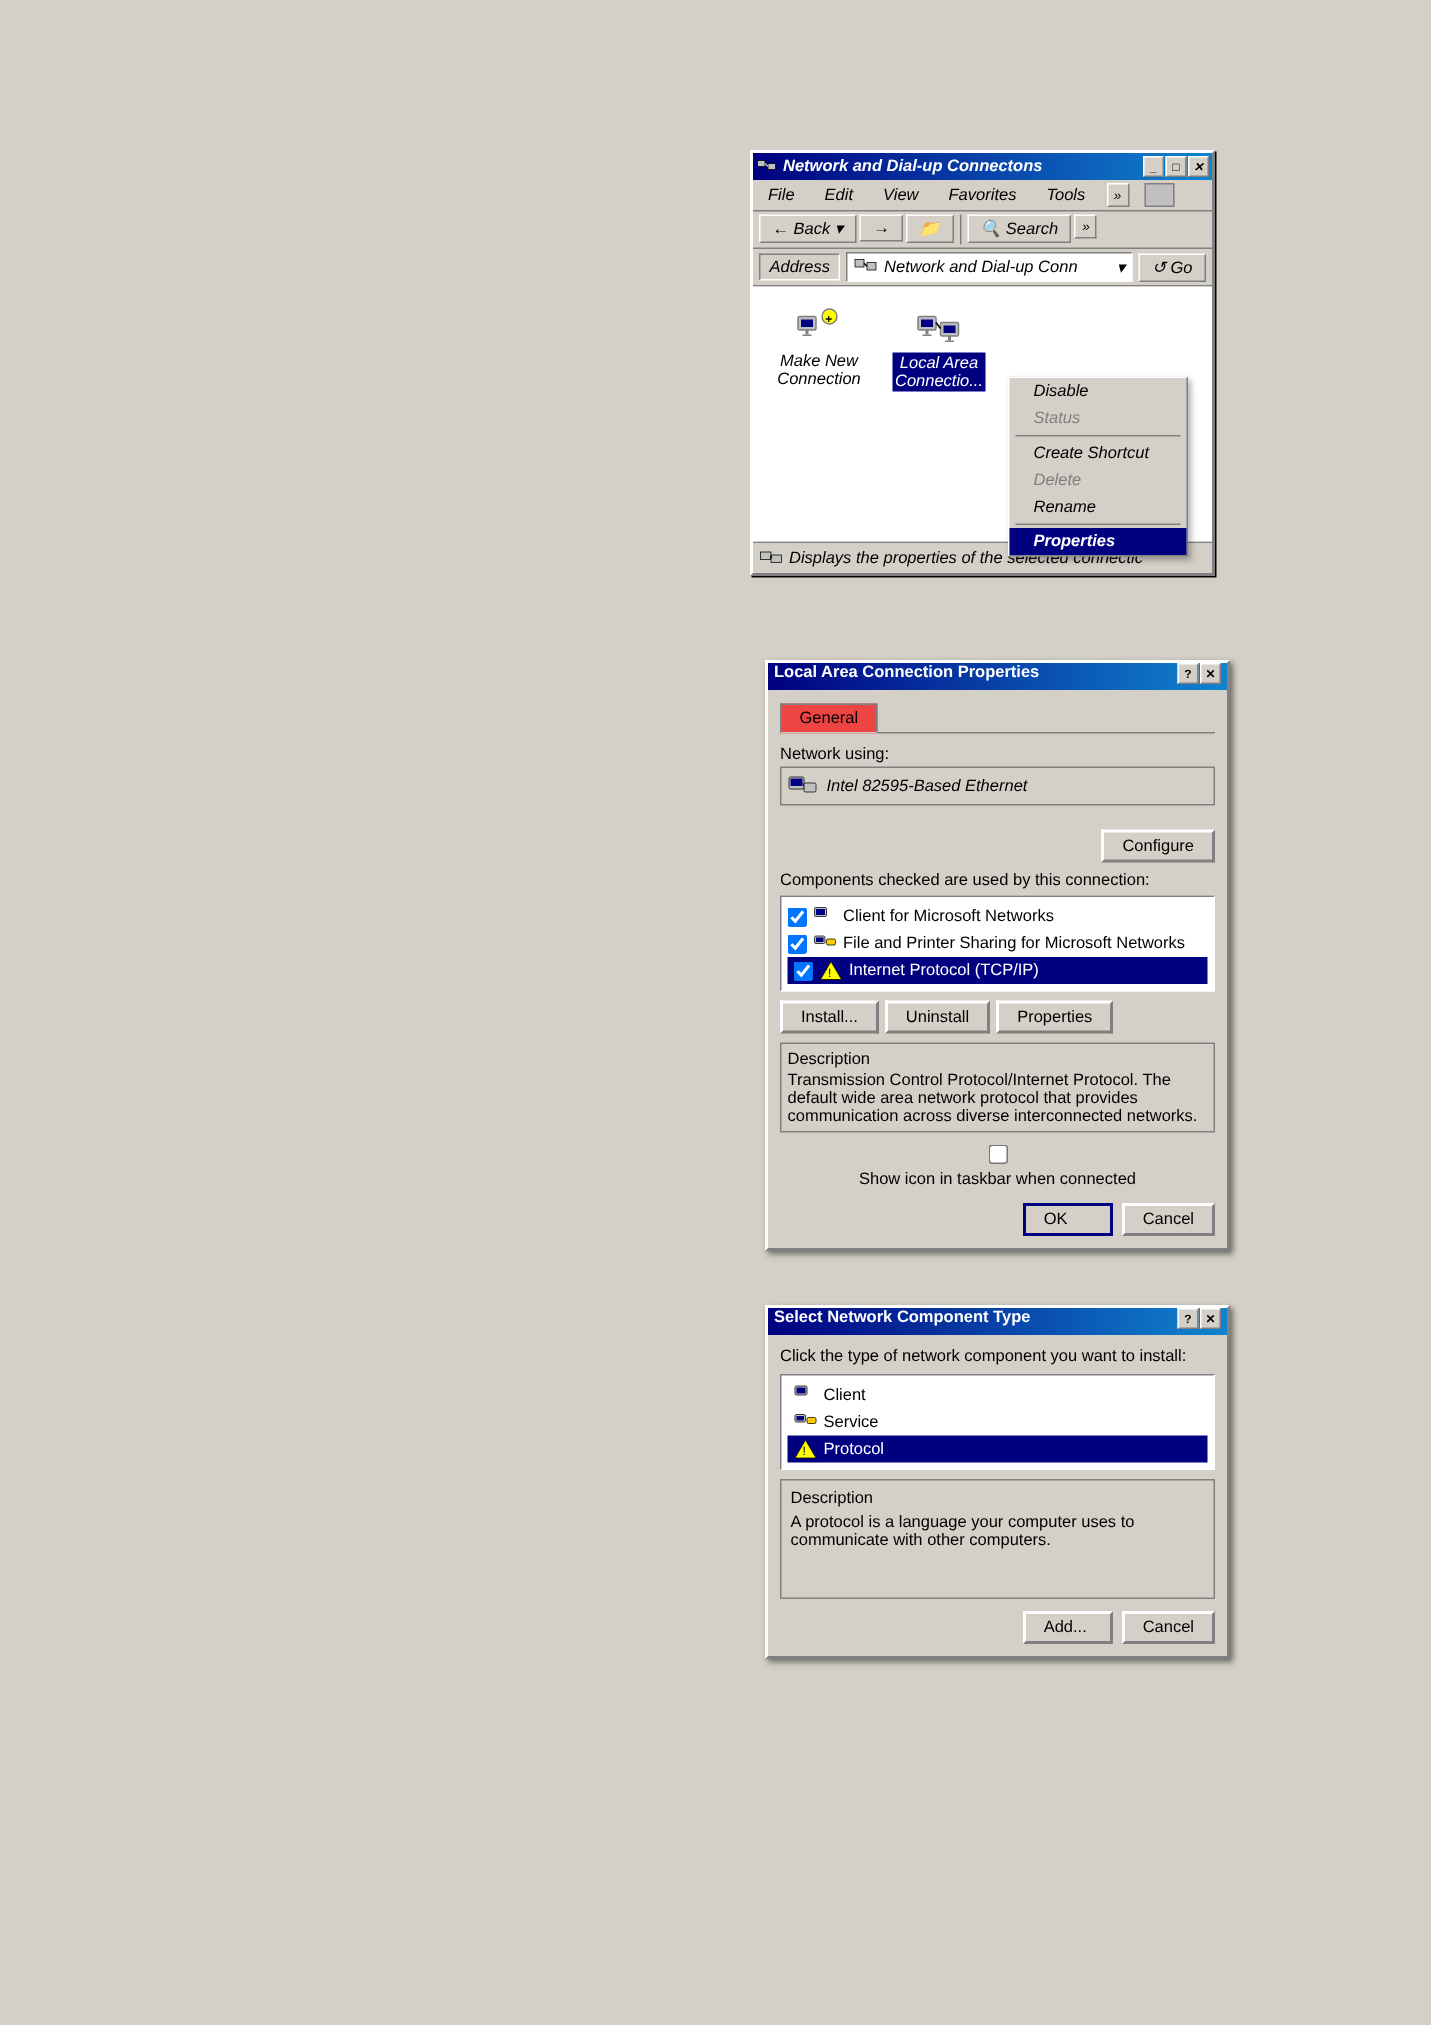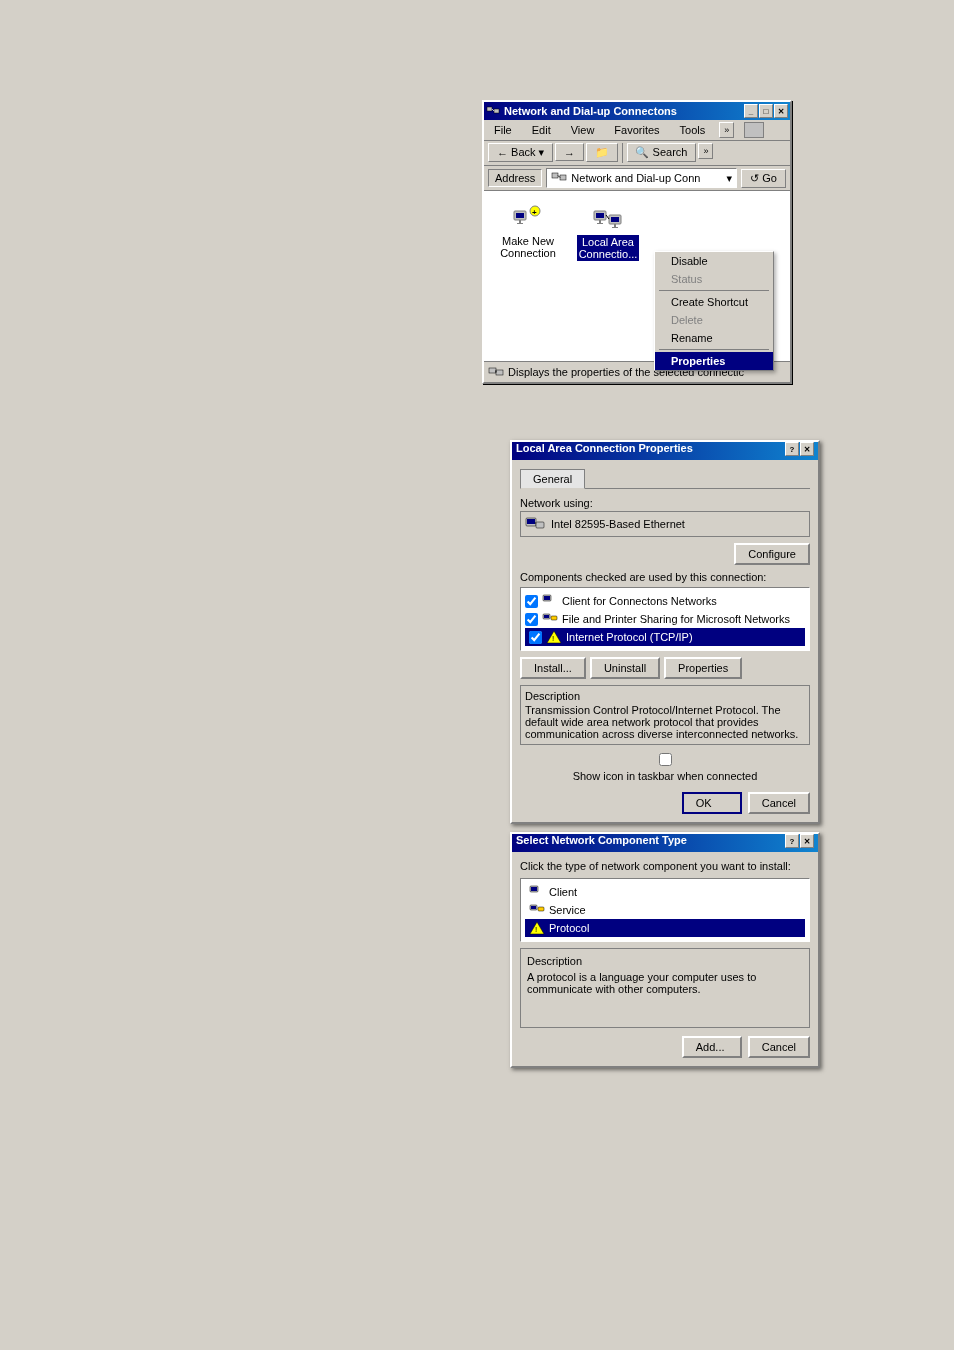--- a/index.html
+++ b/index.html
@@ -244,30 +244,31 @@
       padding: 3px 12px;
       background: #d4d0c8;
       border: 1px solid #808080;
       border-bottom: none;
       cursor: pointer;
       font-size: 11px;
       margin-right: 2px;
     }
 
     .tab.active {
-      background: #e5e5e5;
+      background: #ef4444;
       border-bottom: 1px solid #d4d0c8;
       position: relative;
       top: 1px;
     }
 
     .field-group {
       border: 1px solid #808080;
       padding: 4px;
-      margin-bottom: 6px;
+      margin-bottom: 16px;
+      font-style: italic;
     }
 
     .btn {
       padding: 3px 12px;
       background: #d4d0c8;
       border: 2px solid;
       border-color: #ffffff #808080 #808080 #ffffff;
       font-size: 11px;
       cursor: pointer;
       min-width: 60px;
@@ -336,21 +337,21 @@
       font-size: 9px;
       background: #d4d0c8;
       border: 1px solid;
       border-color: #ffffff #808080 #808080 #ffffff;
       cursor: pointer;
     }
   </style>
 </head>
 <body>
 
-<div class="window" style="left: 482px; top: 100px; width: 310px;">
+<div class="window" style="left: 500px; top: 100px; width: 310px; font-style: italic;">
 
   <div class="title-bar">
     <div class="title-bar-text">
       <svg class="title-icon" viewBox="0 0 14 14">
         <rect x="1" y="3" width="5" height="4" fill="#c0c0c0" stroke="#000" stroke-width="0.5"></rect>
         <rect x="8" y="5" width="5" height="4" fill="#c0c0c0" stroke="#000" stroke-width="0.5"></rect>
         <line x1="6" y1="5" x2="8" y2="7" stroke="#c0c0c0" stroke-width="1"></line>
       </svg>
       <span>Network and Dial-up Connectons</span>
     </div>
@@ -492,21 +493,21 @@
 
     <div style="margin-bottom:6px;">
       <div class="description-label">Components checked are used by this connection:</div>
       <div class="listbox" style="padding:4px;">
         <div class="checkbox-row">
           <input type="checkbox" checked="" style="">
           <svg width="16" height="14" viewBox="0 0 16 14">
             <rect x="1" y="1" width="8" height="6" rx="1" fill="#c0c0c0" stroke="#000" stroke-width="0.5"></rect>
             <rect x="2" y="2" width="6" height="4" fill="#000080"></rect>
           </svg>
-          <span>Client for Connectons Networks</span>
+          <span>Client for Microsoft Networks</span>
         </div>
         <div class="checkbox-row">
           <input type="checkbox" checked="" style="">
           <svg width="16" height="14" viewBox="0 0 16 14">
             <rect x="1" y="2" width="7" height="5" rx="1" fill="#c0c0c0" stroke="#000" stroke-width="0.5"></rect>
             <rect x="2" y="3" width="5" height="3" fill="#000080"></rect>
             <rect x="9" y="4" width="6" height="4" rx="1" fill="#ffcc00" stroke="#000" stroke-width="0.5"></rect>
           </svg>
           <span>File and Printer Sharing for Microsoft Networks</span>
         </div>
@@ -537,21 +538,21 @@
       <span>Show icon in taskbar when connected</span>
     </div>
 
     <div style="display:flex; justify-content:flex-end; gap:6px;">
       <div class="btn default">OK</div>
       <div class="btn">Cancel</div>
     </div>
   </div>
 </div>
 
-<div class="dialog" style="left: 510px; top: 832px; width: 310px;">
+<div class="dialog" style="left: 510px; top: 870px; width: 310px;">
 
   <div class="dialog-title">
     <span>Select Network Component Type</span>
     <div class="title-bar-controls">
       <div class="title-btn">?</div>
       <div class="title-btn">✕</div>
     </div>
   </div>
 
   <div class="dialog-body">

